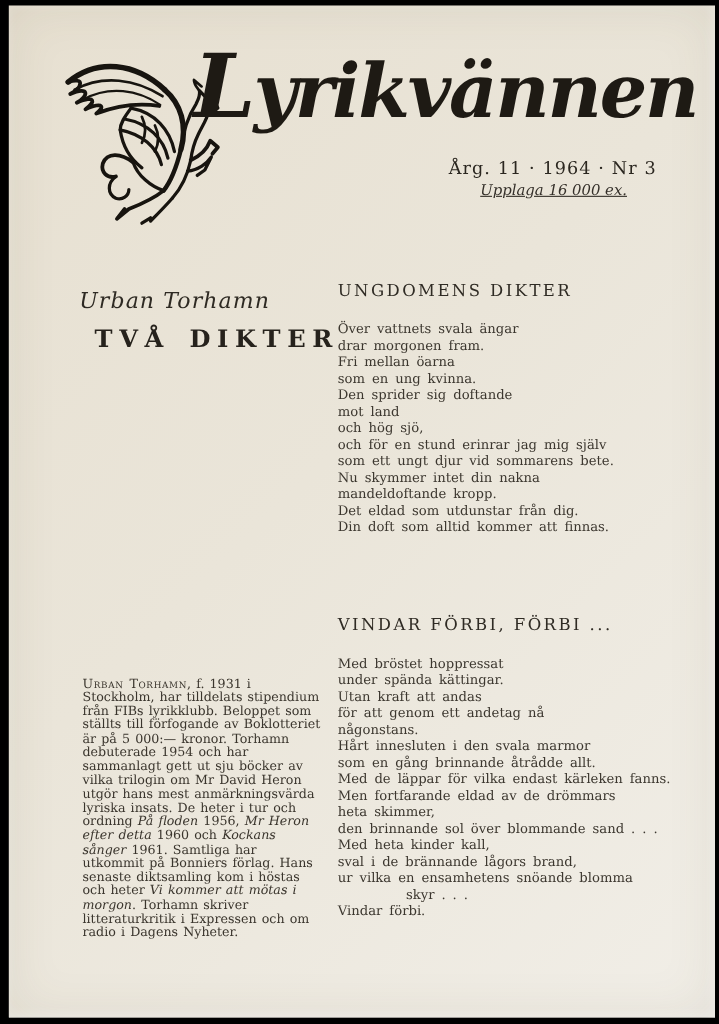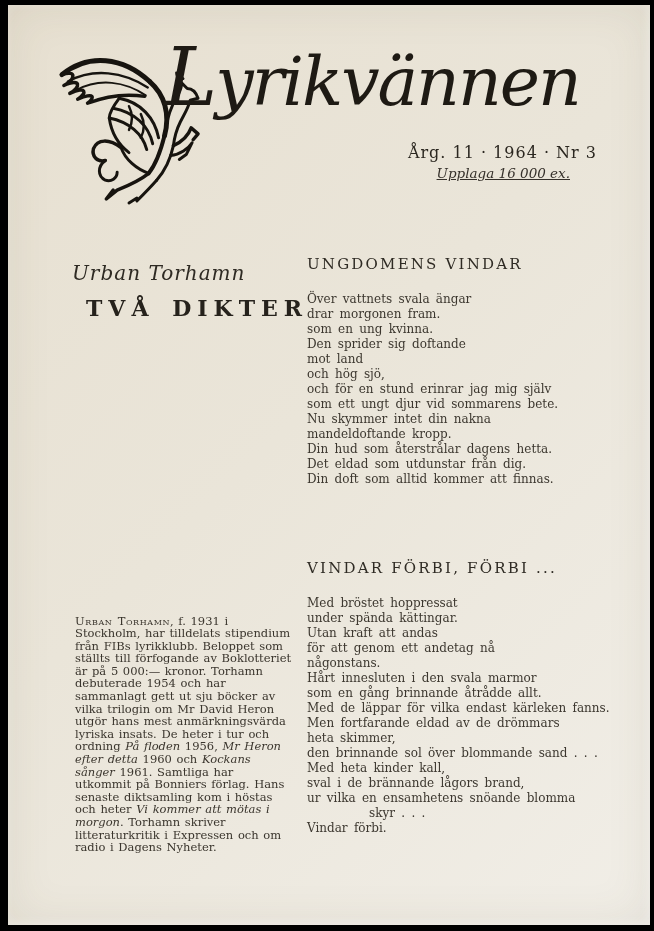--- a/index.html
+++ b/index.html
@@ -12,22 +12,22 @@
     position:absolute;top:5px;left:8px;right:4px;bottom:6px;
     background:linear-gradient(135deg,#e7e0d1 0%,#eae5d9 45%,#f1eee7 100%);
     box-shadow:inset 0 0 45px rgba(90,75,50,.10), inset -2px -2px 10px rgba(255,255,255,.5);
   }
   .page *{position:absolute;}
 
   
   .logo{left:46px;top:32px;width:148px;height:168px;}
   .logo svg{position:static;width:100%;height:100%;}
   h1.mast-title{
-    left:156px;top:26px;margin:0;
-    font-size:68px;font-style:italic;font-weight:normal;
+    left:168px;top:26px;margin:0;
+    font-size:68px;font-style:italic;font-weight:bold;
     letter-spacing:-2px;color:#1e1a14;white-space:nowrap;
   }
   h1.mast-title::first-letter{font-size:1.18em;}
   .issue{top:138px;right:53px;font-size:16px;letter-spacing:1px;color:#2b2720;white-space:nowrap;}
   .circulation{top:160px;right:80px;font-size:13.5px;font-style:italic;color:#35302a;white-space:nowrap;text-decoration:underline;}
 
   
   .author{left:64px;top:256px;font-size:20px;font-style:italic;letter-spacing:1px;color:#2e2a23;white-space:nowrap;}
   .section-title{left:78px;top:290px;margin:0;font-size:22px;font-weight:bold;letter-spacing:6px;word-spacing:4px;color:#26221c;white-space:nowrap;}
   .bio{left:67px;top:598px;width:218px;font-size:11.5px;line-height:12.6px;color:#3a352d;word-spacing:1px;text-align:left;}
@@ -87,33 +87,33 @@
 
   <h1 class="mast-title">Lyrikvännen</h1>
   <div class="issue">Årg. 11 · 1964 · Nr 3</div>
   <div class="circulation">Upplaga 16 000 ex.</div>
 
   <div class="author">Urban Torhamn</div>
   <h2 class="section-title">TVÅ DIKTER</h2>
   <p class="bio"><span class="smallcaps">Urban Torhamn</span><span>, f. 1931 i Stockholm, har tilldelats stipendium från FIBs lyrikklubb. Beloppet som ställts till förfogande av Boklotteriet är på 5 000:— kronor. Torhamn debuterade 1954 och har sammanlagt gett ut sju böcker av vilka trilogin om Mr David Heron utgör hans mest anmärkningsvärda lyriska insats. De heter i tur och ordning </span><span class="italic">På floden</span><span> 1956, </span><span class="italic">Mr Heron efter detta</span><span> 1960 och </span><span class="italic">Kockans sånger</span><span> 1961. Samtliga har utkommit på Bonniers förlag. Hans senaste diktsamling kom i höstas och heter </span><span class="italic">Vi kommer att mötas i morgon</span><span>. Torhamn skriver litteraturkritik i Expressen och om radio i Dagens Nyheter.</span></p>
 
   <section class="poem poem-1">
-    <h3 class="poem-title">UNGDOMENS VINDAR</h3>
+    <h3 class="poem-title">UNGDOMENS DIKTER</h3>
     <div class="poem-lines">
         <div class="pline">Över vattnets svala ängar</div>
         <div class="pline">drar morgonen fram.</div>
+        <div class="pline">Fri mellan öarna</div>
         <div class="pline">som en ung kvinna.</div>
         <div class="pline">Den sprider sig doftande</div>
         <div class="pline">mot land</div>
         <div class="pline">och hög sjö,</div>
         <div class="pline">och för en stund erinrar jag mig själv</div>
         <div class="pline">som ett ungt djur vid sommarens bete.</div>
         <div class="pline">Nu skymmer intet din nakna</div>
         <div class="pline">mandeldoftande kropp.</div>
-        <div class="pline">Din hud som återstrålar dagens hetta.</div>
         <div class="pline">Det eldad som utdunstar från dig.</div>
         <div class="pline">Din doft som alltid kommer att finnas.</div>
       </div>
   </section>
 
   <section class="poem poem-2">
     <h3 class="poem-title">VINDAR FÖRBI, FÖRBI ...</h3>
     <div class="poem-lines">
         <div class="pline">Med bröstet hoppressat</div>
         <div class="pline">under spända kättingar.</div>

